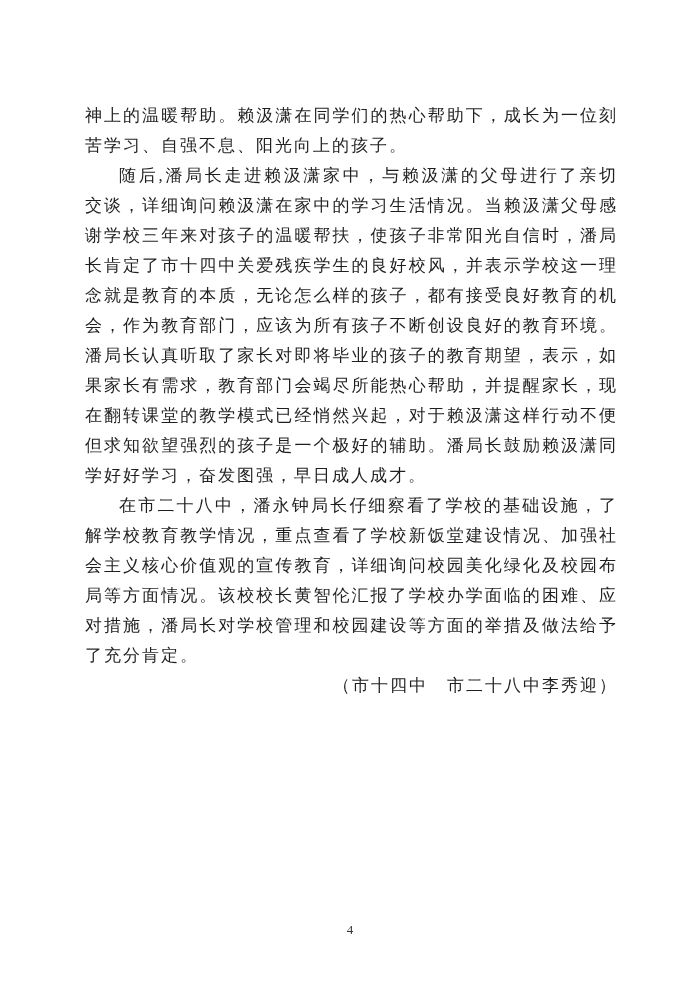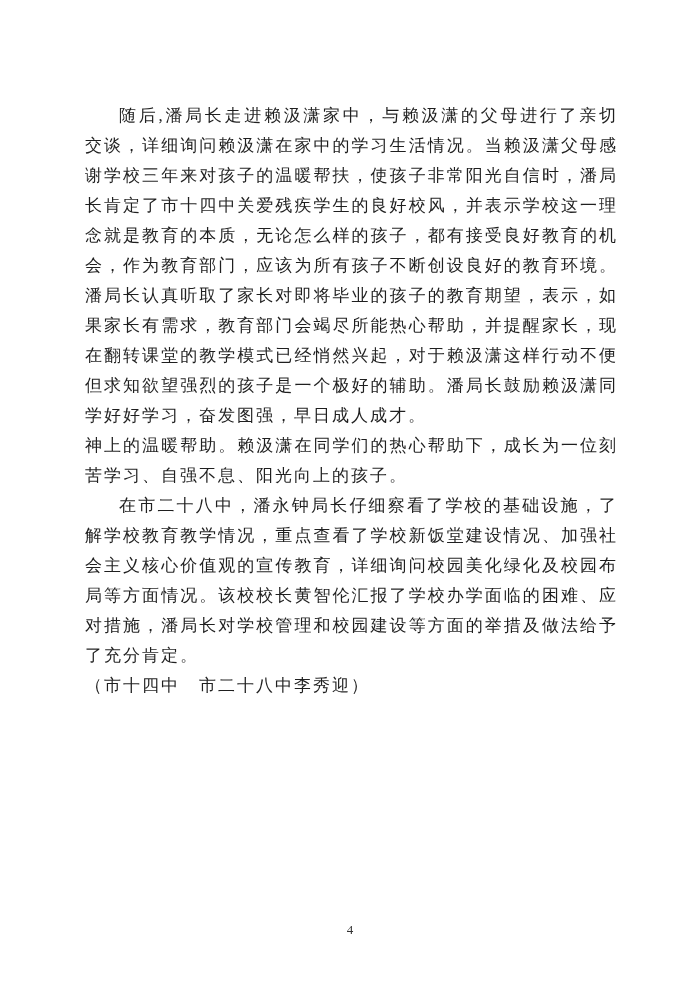--- a/index.html
+++ b/index.html
@@ -31,36 +31,37 @@
     word-break: break-all;
   }
   p.para.indent {
     text-indent: 2em;
   }
   p.signature {
     margin: 0;
     font-size: 17px;
     line-height: 30px;
     letter-spacing: 2px;
+    text-align: right;
   }
   .page-number {
     position: absolute;
     bottom: 52px;
     left: 0;
     width: 100%;
     text-align: center;
     font-size: 13px;
     letter-spacing: 0;
     color: #333333;
   }
 </style>
 </head>
 <body>
 
 <div class="page">
   <div class="content">
+    <p class="para">神上的温暖帮助。赖汲潇在同学们的热心帮助下，成长为一位刻苦学习、自强不息、阳光向上的孩子。</p>
     <p class="para indent">随后,潘局长走进赖汲潇家中，与赖汲潇的父母进行了亲切交谈，详细询问赖汲潇在家中的学习生活情况。当赖汲潇父母感谢学校三年来对孩子的温暖帮扶，使孩子非常阳光自信时，潘局长肯定了市十四中关爱残疾学生的良好校风，并表示学校这一理念就是教育的本质，无论怎么样的孩子，都有接受良好教育的机会，作为教育部门，应该为所有孩子不断创设良好的教育环境。潘局长认真听取了家长对即将毕业的孩子的教育期望，表示，如果家长有需求，教育部门会竭尽所能热心帮助，并提醒家长，现在翻转课堂的教学模式已经悄然兴起，对于赖汲潇这样行动不便但求知欲望强烈的孩子是一个极好的辅助。潘局长鼓励赖汲潇同学好好学习，奋发图强，早日成人成才。</p>
-    <p class="para">神上的温暖帮助。赖汲潇在同学们的热心帮助下，成长为一位刻苦学习、自强不息、阳光向上的孩子。</p>
     <p class="para indent">在市二十八中，潘永钟局长仔细察看了学校的基础设施，了解学校教育教学情况，重点查看了学校新饭堂建设情况、加强社会主义核心价值观的宣传教育，详细询问校园美化绿化及校园布局等方面情况。该校校长黄智伦汇报了学校办学面临的困难、应对措施，潘局长对学校管理和校园建设等方面的举措及做法给予了充分肯定。</p>
     <p class="signature">（市十四中　市二十八中李秀迎）</p>
   </div>
   <div class="page-number">4</div>
 </div>
 
 </body></html>

